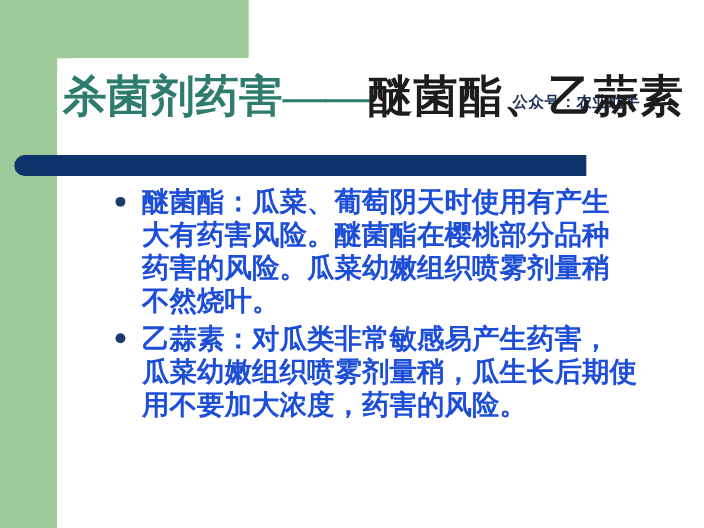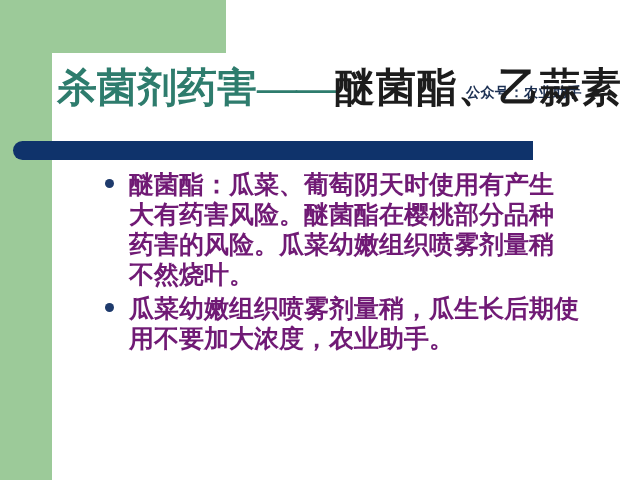--- a/index.html
+++ b/index.html
@@ -48,21 +48,21 @@
   .divider-bar{
     position:absolute;left:13px;top:141px;
     width:520px;height:19px;
     background:#0F336B;
     border-radius:10px 0 0 10px;
     z-index:2;
   }
   .bullet-list{
     position:absolute;left:105px;top:170px;
     width:468px;
-    color:#701a75;
+    color:#1d4ed8;
     font-size:25px;line-height:30px;
     font-weight:bold;
     z-index:3;
   }
   .bullet{
     position:relative;
     padding-left:24px;
   }
   .bullet + .bullet{margin-top:4px;}
   .bullet .dot{
@@ -93,19 +93,20 @@
     <div class="bullet">
       <span class="dot"></span>
       <div class="line">醚菌酯：瓜菜、葡萄阴天时使用有产生</div>
       <div class="line">大有药害风险。醚菌酯在樱桃部分品种</div>
       <div class="line">药害的风险。瓜菜幼嫩组织喷雾剂量稍</div>
       <div class="line">不然烧叶。</div>
     </div>
 
     <div class="bullet">
       <span class="dot"></span>
+      <div class="line">乙蒜素：对瓜类非常敏感易产生药害，</div>
       <div class="line">瓜菜幼嫩组织喷雾剂量稍，瓜生长后期使</div>
-      <div class="line">用不要加大浓度，农业助手。</div>
+      <div class="line">用不要加大浓度，药害的风险。</div>
     </div>
 
   </div>
 
 </div>
 
 </body></html>

